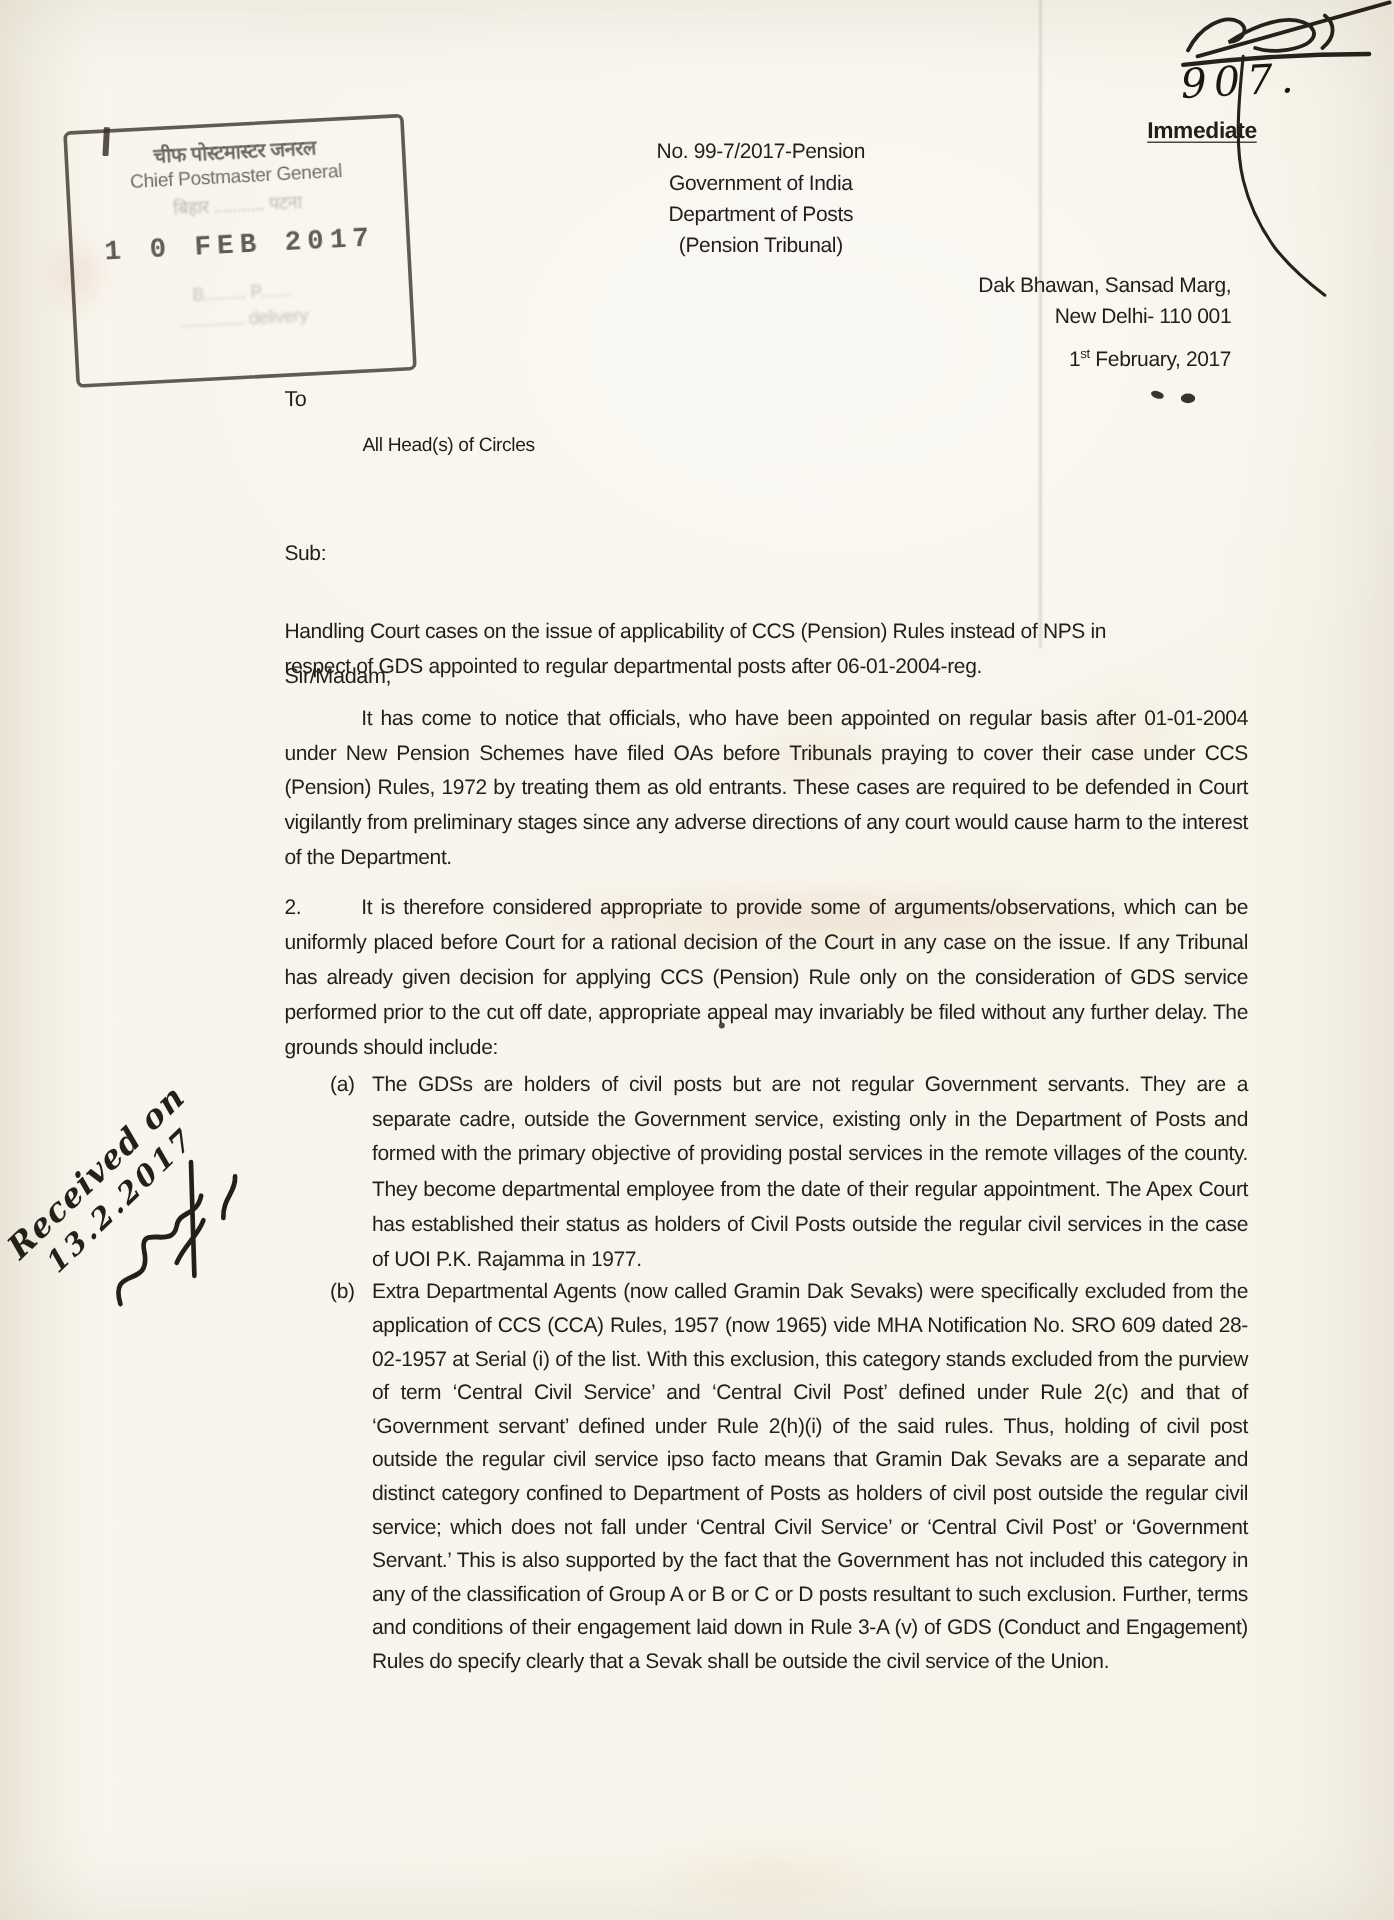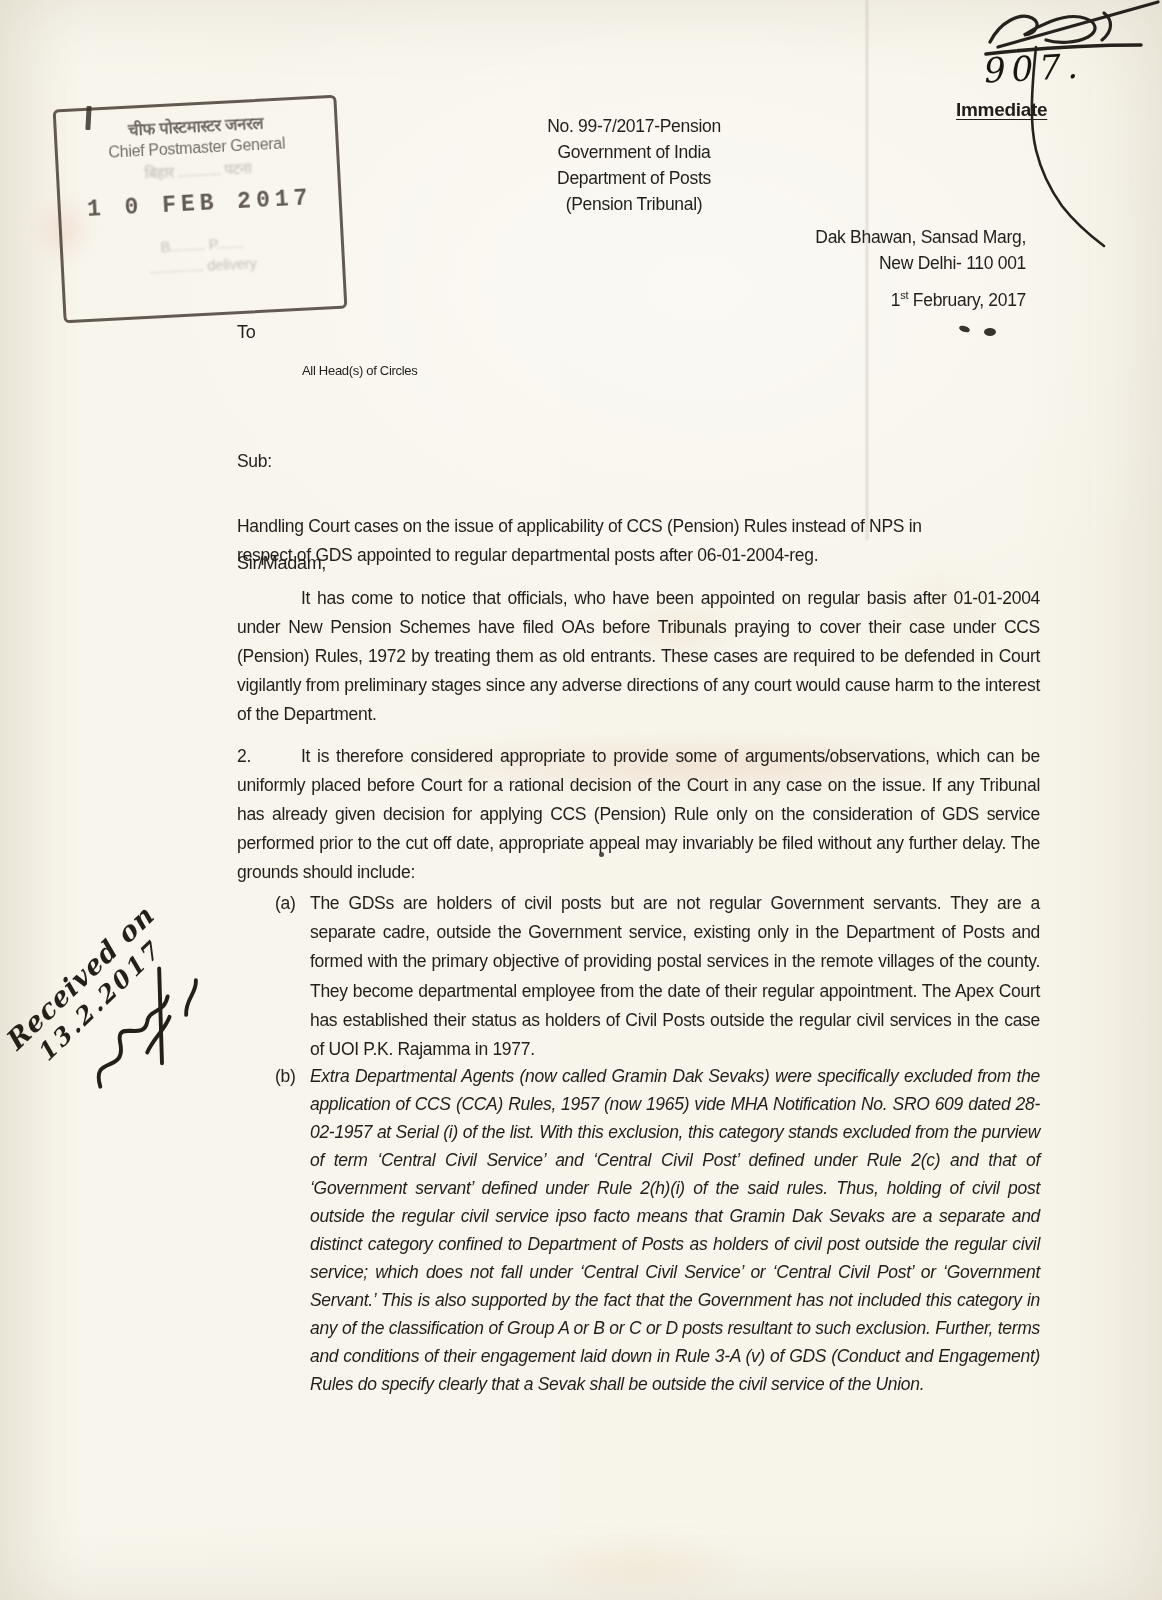--- a/index.html
+++ b/index.html
@@ -50,35 +50,35 @@
     left:984px;top:48px;font-size:34px;letter-spacing:6px;
     font-family:"DejaVu Serif",serif;font-style:italic;color:#19150f;
     transform:rotate(-3deg);
   }
   .letterhead{left:466px;top:113px;width:336px;text-align:center;font-size:17.5px;line-height:26px;}
   .origin{right:136px;top:224px;text-align:right;font-size:17.5px;line-height:26px;}
   .origin .date-line{margin-top:6px;}
   .origin sup{font-size:11px;}
   .body-text{font-size:17.5px;}
   .to{left:237px;top:322px;font-size:18px;}
-  .addressee{left:302px;top:363px;font-size:13px;}
+  .addressee{left:302px;top:363px;font-size:16px;}
   .subject-row{left:237px;top:447px;width:803px;display:flex;line-height:29px;flex-direction:column;}
   .subject-row .slabel{flex:0 0 65px;}
   .subject-row .stext{width:738px;}
   .salutation{left:237px;top:553px;font-size:18px;}
   .para1{left:237px;top:584px;width:803px;line-height:29px;text-align:justify;text-indent:64px;margin:0;}
   .para2{left:237px;top:742px;width:803px;line-height:29px;text-align:justify;margin:0;}
   .para2 .pnum{display:inline-block;width:64px;text-indent:0;}
   .list-item{left:237px;width:803px;display:flex;}
   .item-a{top:889px;}
   .item-b{top:1062px;}
   .list-item .ilabel{flex:0 0 73px;padding-left:38px;box-sizing:border-box;line-height:29px;}
   .list-item .itext{width:730px;text-align:justify;}
   .item-a .itext{line-height:29.2px;}
-  .item-b .itext{line-height:28px;font-style:italic;}
+  .item-b .itext{line-height:28px;}
   
   .received-note{
     left:-18px;top:948px;width:270px;text-align:center;
     transform:rotate(-44deg) skewX(-3deg);
     font-family:"DejaVu Serif",serif;font-style:italic;font-weight:bold;color:#241f19;
     letter-spacing:1px;
   }
   .received-note .rl1{font-size:27px;}
   .received-note .rl2{font-size:24px;letter-spacing:3px;}
   svg.ink{position:absolute;left:0;top:0;pointer-events:none;}

